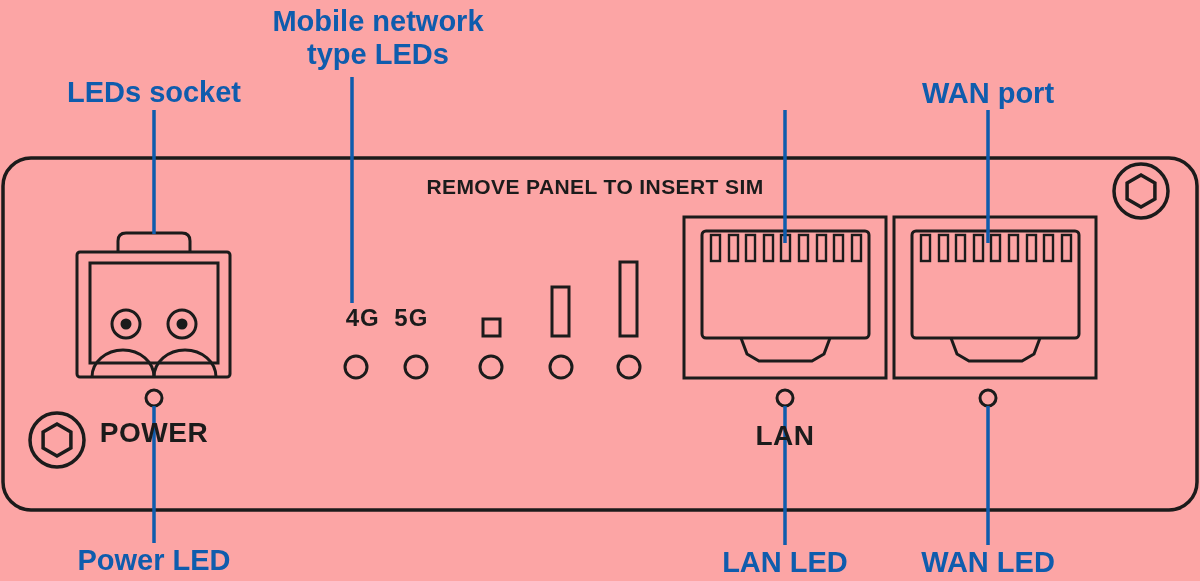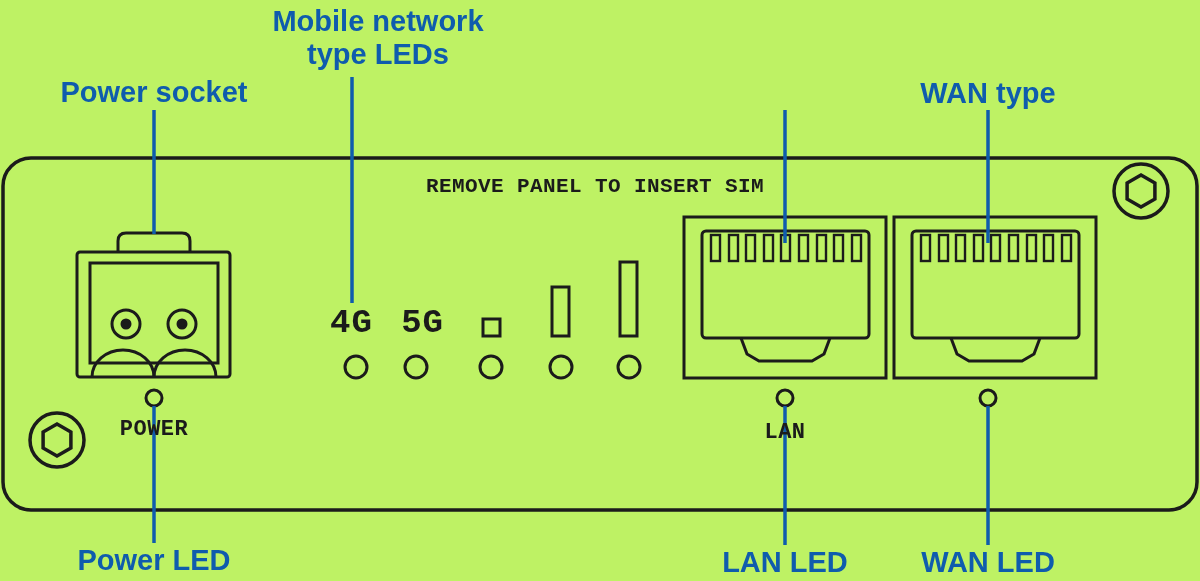--- a/index.html
+++ b/index.html
@@ -2,39 +2,39 @@
 <html><head>
 <meta charset="utf-8">
 <style>
   * { margin:0; padding:0; box-sizing:border-box; }
   html,body { background:#ffffff; }
   body { font-family:"Liberation Sans", sans-serif; }
   .stage {
     position:relative;
     width:1200px;
     height:581px;
-    background:#bef264;
+    background:#fca5a5;
     overflow:hidden;
   }
   .stage svg { position:absolute; left:0; top:0; }
   .txt {
     position:absolute;
     text-align:center;
     font-weight:700;
     white-space:normal;
   }
   .callout {
     color:#0f5cad;
     font-size:29px;
     line-height:33px;
   }
-  .ink { color:#1b1b1b;font-family:Liberation Mono, monospace; }
+  .ink { color:#1b1b1b; }
   .sim-notice { font-size:21px; letter-spacing:0.4px; }
-  .port-label { font-size:22px; letter-spacing:0.5px; }
-  .nettype-label { font-size:34px; word-spacing:7px; letter-spacing:1px; }
+  .port-label { font-size:28px; letter-spacing:0.5px; }
+  .nettype-label { font-size:24px; word-spacing:7px; letter-spacing:1px; }
 </style>
 </head>
 <body>
 
 <div class="stage">
 
   <svg width="1200" height="581" viewBox="0 0 1200 581" xmlns="http://www.w3.org/2000/svg">
     <g fill="none" stroke="#1b1b1b" stroke-width="3">
 
       <rect x="3" y="158" width="1194" height="352" rx="28" stroke-width="3.5"></rect>
@@ -123,24 +123,24 @@
       <line x1="785" y1="110" x2="785" y2="243"></line>
       <line x1="988" y1="110" x2="988" y2="243"></line>
       <line x1="154" y1="406" x2="154" y2="543"></line>
       <line x1="785" y1="406" x2="785" y2="545"></line>
       <line x1="988" y1="406" x2="988" y2="545"></line>
     </g>
   </svg>
 
   <div class="txt callout" style="left:253px; top:5px; width:250px;">Mobile network type LEDs</div>
 
-  <div class="txt callout" style="left:4px; top:76px; width:300px;">Power socket</div>
+  <div class="txt callout" style="left:4px; top:76px; width:300px;">LEDs socket</div>
 
 
-  <div class="txt callout" style="left:888px; top:77px; width:200px;">WAN type</div>
+  <div class="txt callout" style="left:888px; top:77px; width:200px;">WAN port</div>
 
   <div class="txt callout" style="left:4px; top:544px; width:300px;">Power LED</div>
 
   <div class="txt callout" style="left:888px; top:546px; width:200px;">WAN LED</div>
 
   <div class="txt callout" style="left:685px; top:546px; width:200px;">LAN LED</div>
 
   <div class="txt ink sim-notice" style="left:395px; top:175px; width:400px;">REMOVE PANEL TO INSERT SIM</div>
 
   <div class="txt ink nettype-label" style="left:287px; top:304px; width:200px;">4G 5G</div>

